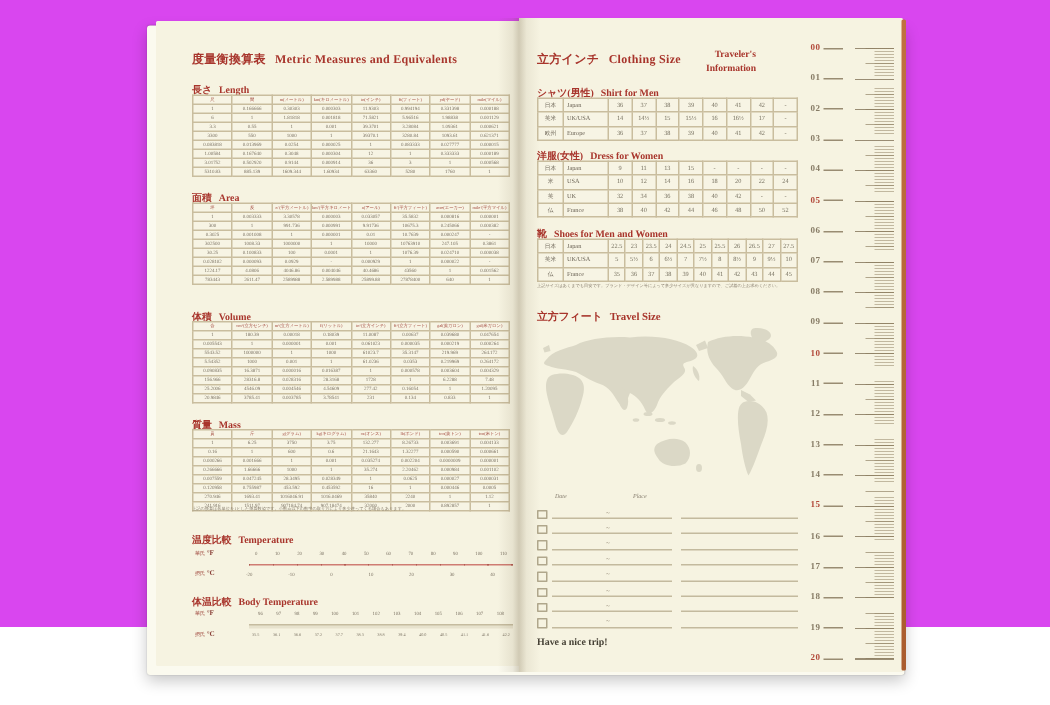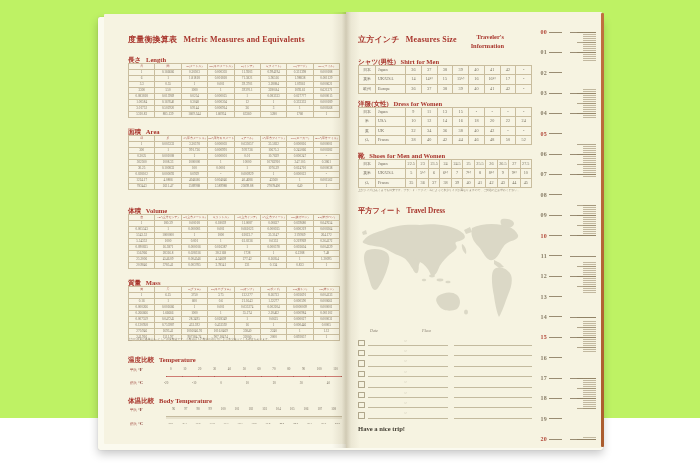--- a/index.html
+++ b/index.html
@@ -1,17 +1,17 @@
 <!DOCTYPE html>
 <html><head>
 <meta charset="utf-8">
 <style>
   html,body{margin:0;padding:0;}
   body{width:700px;height:470px;overflow:hidden;font-family:"Liberation Serif","DejaVu Serif",serif;}
-  .stage{position:relative;width:700px;height:418px;background:#bef264;}
+  .stage{position:relative;width:700px;height:418px;background:#d946ef;}
   .underpages{position:absolute;left:98px;top:17px;width:505px;height:433px;background:#fbfaef;
     border-radius:2px;box-shadow:0 4px 10px rgba(0,0,0,.22),0 0 1px rgba(0,0,0,.25);}
   .page{position:absolute;background:#f6f3e1;}
   .page-left{left:104px;top:14px;width:242px;height:430px;border-radius:1px 0 0 1px;}
   .page-right{left:346px;top:12px;width:256px;height:436px;border-radius:0 1px 1px 0;}
   .gutter{position:absolute;left:332px;top:12px;width:28px;height:436px;
     background:linear-gradient(to right,rgba(0,0,0,0) 0%,rgba(101,85,52,.10) 35%,rgba(101,85,52,.26) 50%,rgba(101,85,52,.08) 68%,rgba(0,0,0,0) 100%);}
   .cover-edge{position:absolute;left:601px;top:13px;width:3px;height:434px;
     background:linear-gradient(to bottom,#c07040,#aa5c2e);border-radius:1px;}
 
@@ -574,21 +574,21 @@
         <span>40.5</span>
         <span>41.1</span>
         <span>41.6</span>
         <span>42.2</span>
       </div>
   </div>
 
   <div class="page page-right">
     <div class="main-title" style="left:12px;top:22px;">
       <span class="jp">立方インチ</span>
-      <span class="en">Measures Size</span>
+      <span class="en">Clothing Size</span>
     </div>
     <div class="info">
       <div>Traveler's</div>
       <div>Information</div>
     </div>
 
     <div class="sec" style="left:12px;top:46px;">
       <span class="jp">シャツ(男性)</span>
       <span class="en">Shirt for Men</span>
     </div>
@@ -745,22 +745,22 @@
               <td>43</td>
               <td>44</td>
               <td>45</td>
             </tr>
           </tbody>
         </table>
       </div>
     <div class="rp-footnote" style="top:176px;">上記サイズはあくまでも目安です。ブランド・デザイン等によって多少サイズが異なりますので、ご試着の上お求めください。</div>
 
     <div class="sec" style="left:12px;top:194px;font-size:7.2px;">
-      <span class="jp">平方フィート</span>
-      <span class="en">Travel Dress</span>
+      <span class="jp">立方フィート</span>
+      <span class="en">Travel Size</span>
     </div>
 
     <svg class="map" viewBox="0 0 176 112">
       <path d="M10,22 C14,16 24,14 30,12 C38,8 52,6 66,7 C82,5 98,8 106,13 C111,16 113,20 108,22 C104,24 100,23 102,27 C105,31 98,34 94,38 C90,42 86,46 84,52 C82,57 78,60 76,55 C74,50 70,46 66,44 C64,49 62,55 58,50 C55,45 52,40 46,38 C40,36 34,32 30,30 C24,28 16,28 12,26 C8,25 8,24 10,22 Z"></path>
       <path d="M60,40 C64,42 66,48 64,54 C62,58 58,52 58,46 Z"></path>
       <path d="M14,32 C20,30 28,31 32,34 C36,37 36,42 34,48 C32,56 28,64 24,70 C21,74 18,72 16,64 C14,56 10,46 10,40 C10,36 11,33 14,32 Z"></path>
       <path d="M8,14 l4,-2 l1,4 l-4,1 Z"></path>
       <path d="M108,26 c3,2 5,6 4,10 c-2,-1 -5,-6 -4,-10 Z"></path>
       <ellipse cx="78" cy="58" rx="3" ry="1.4"></ellipse>
       <ellipse cx="86" cy="62" rx="3.4" ry="1.4"></ellipse>

